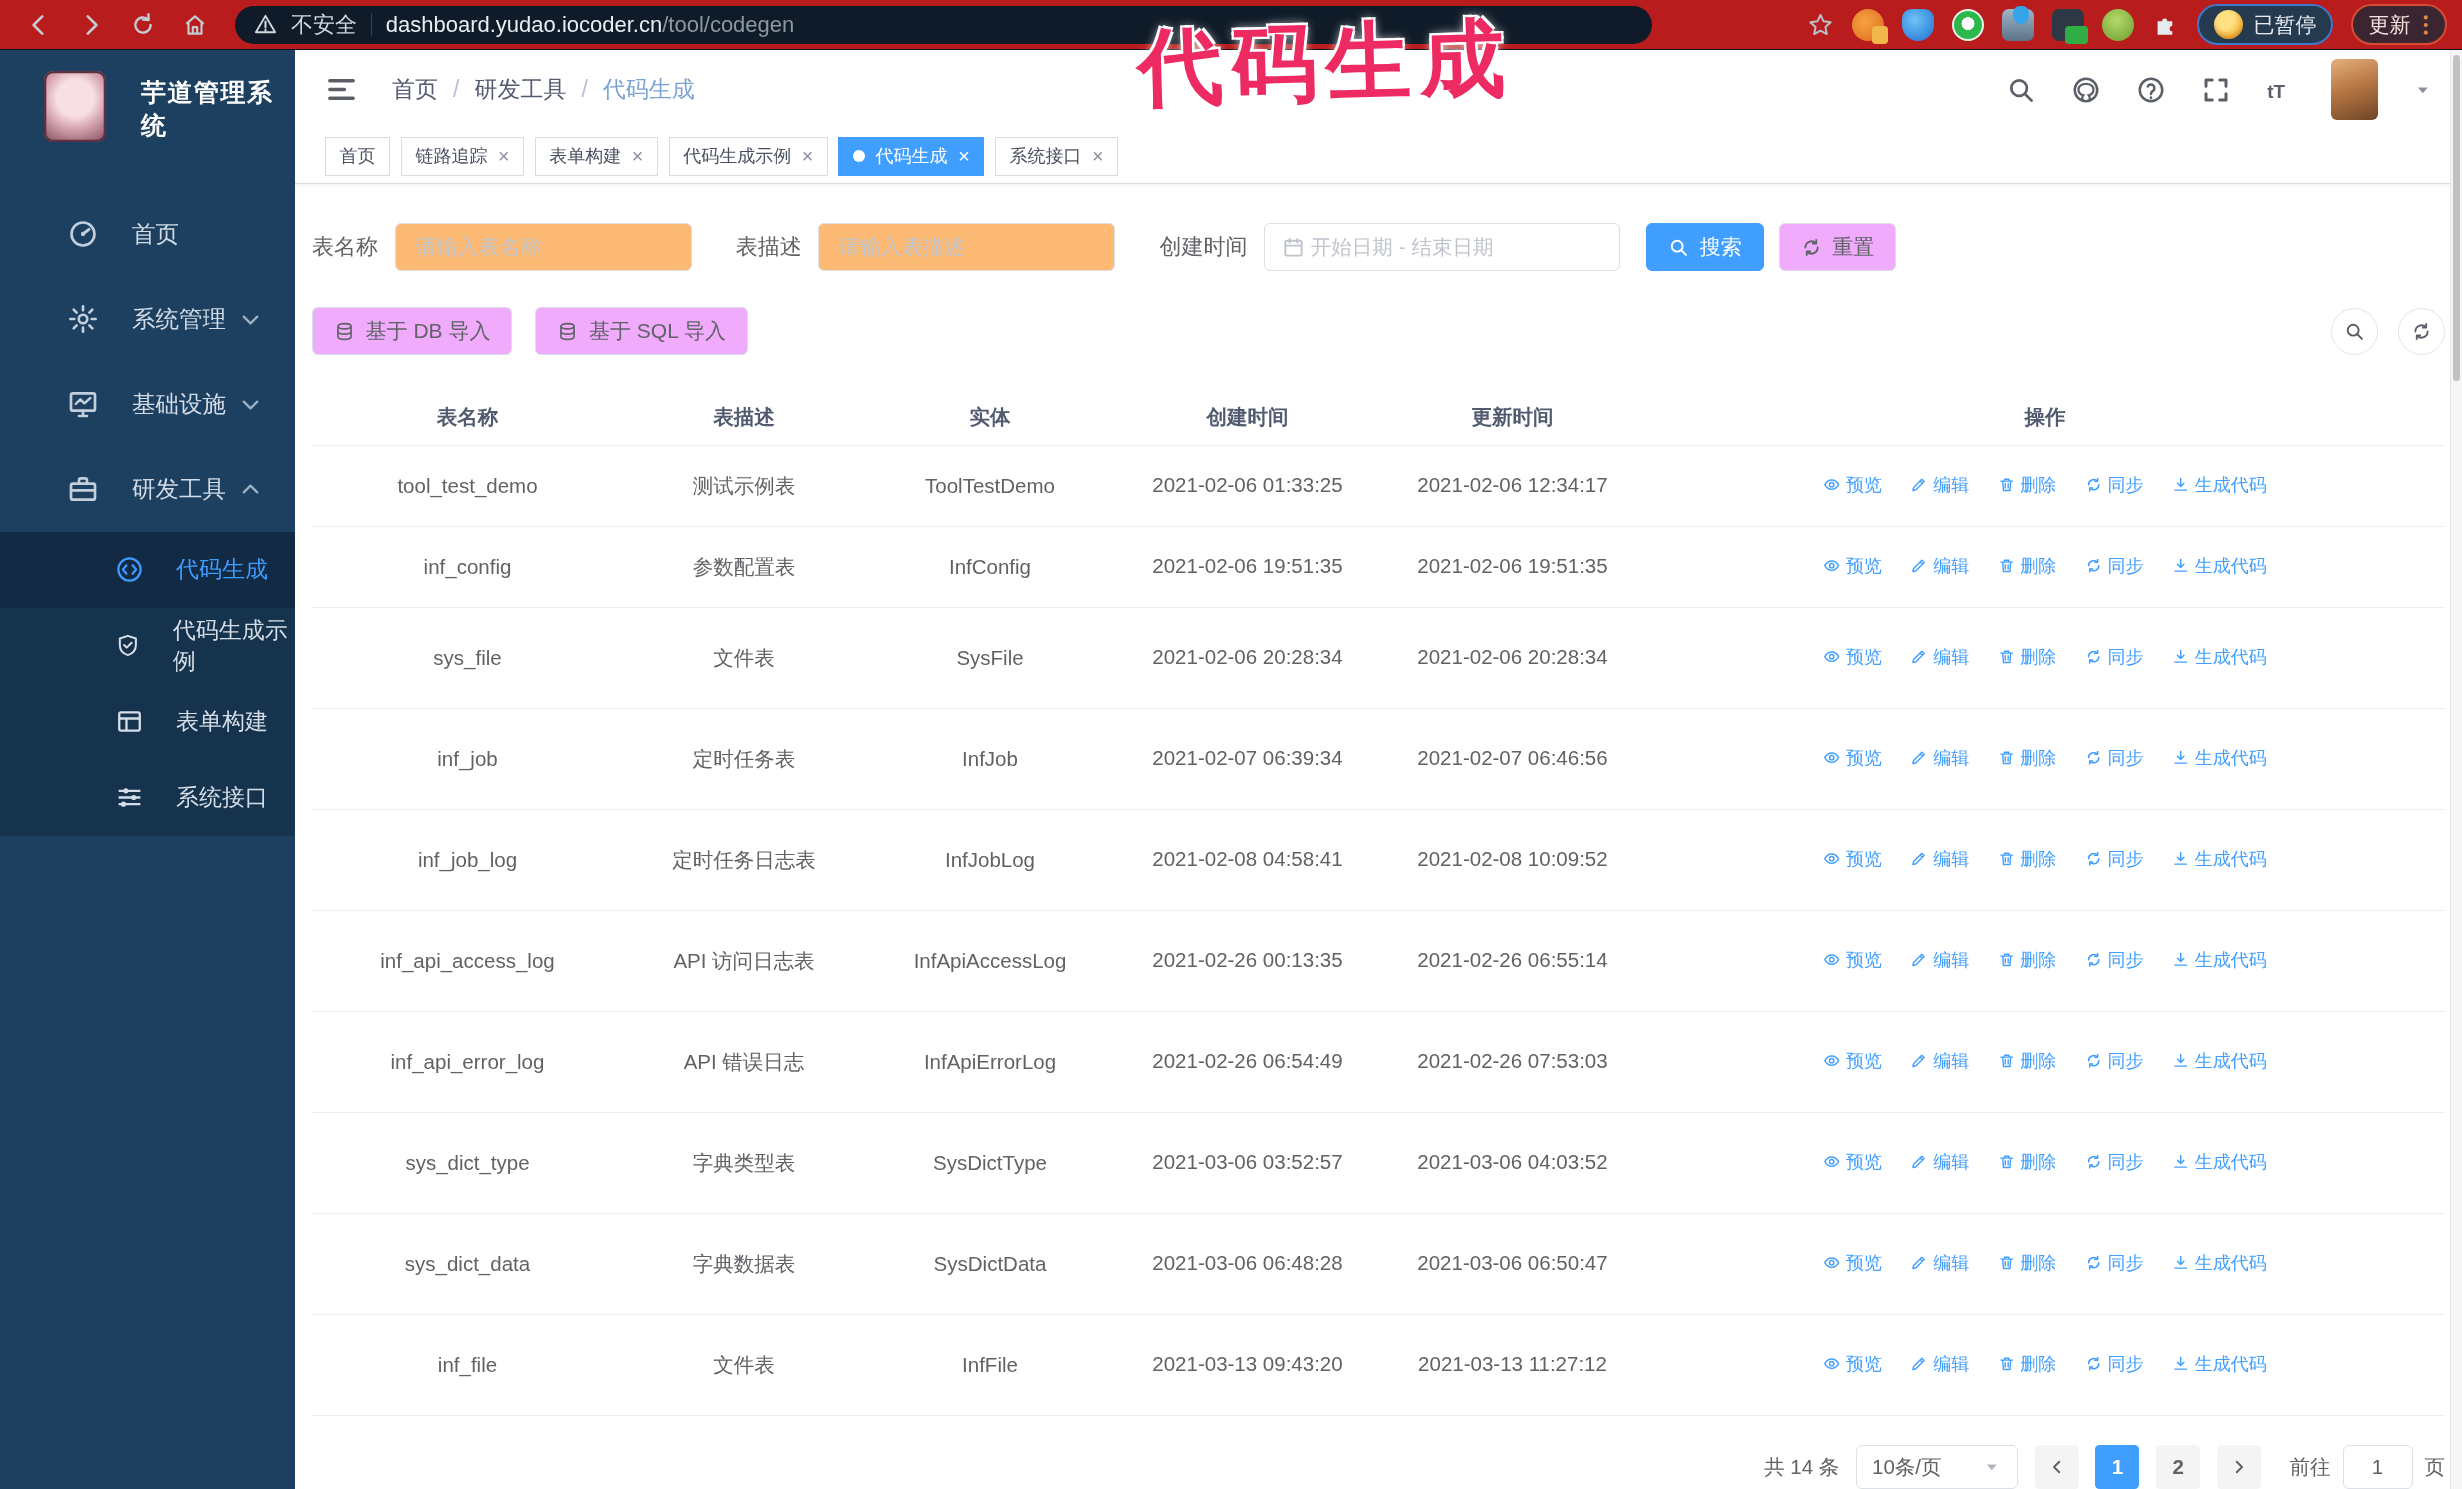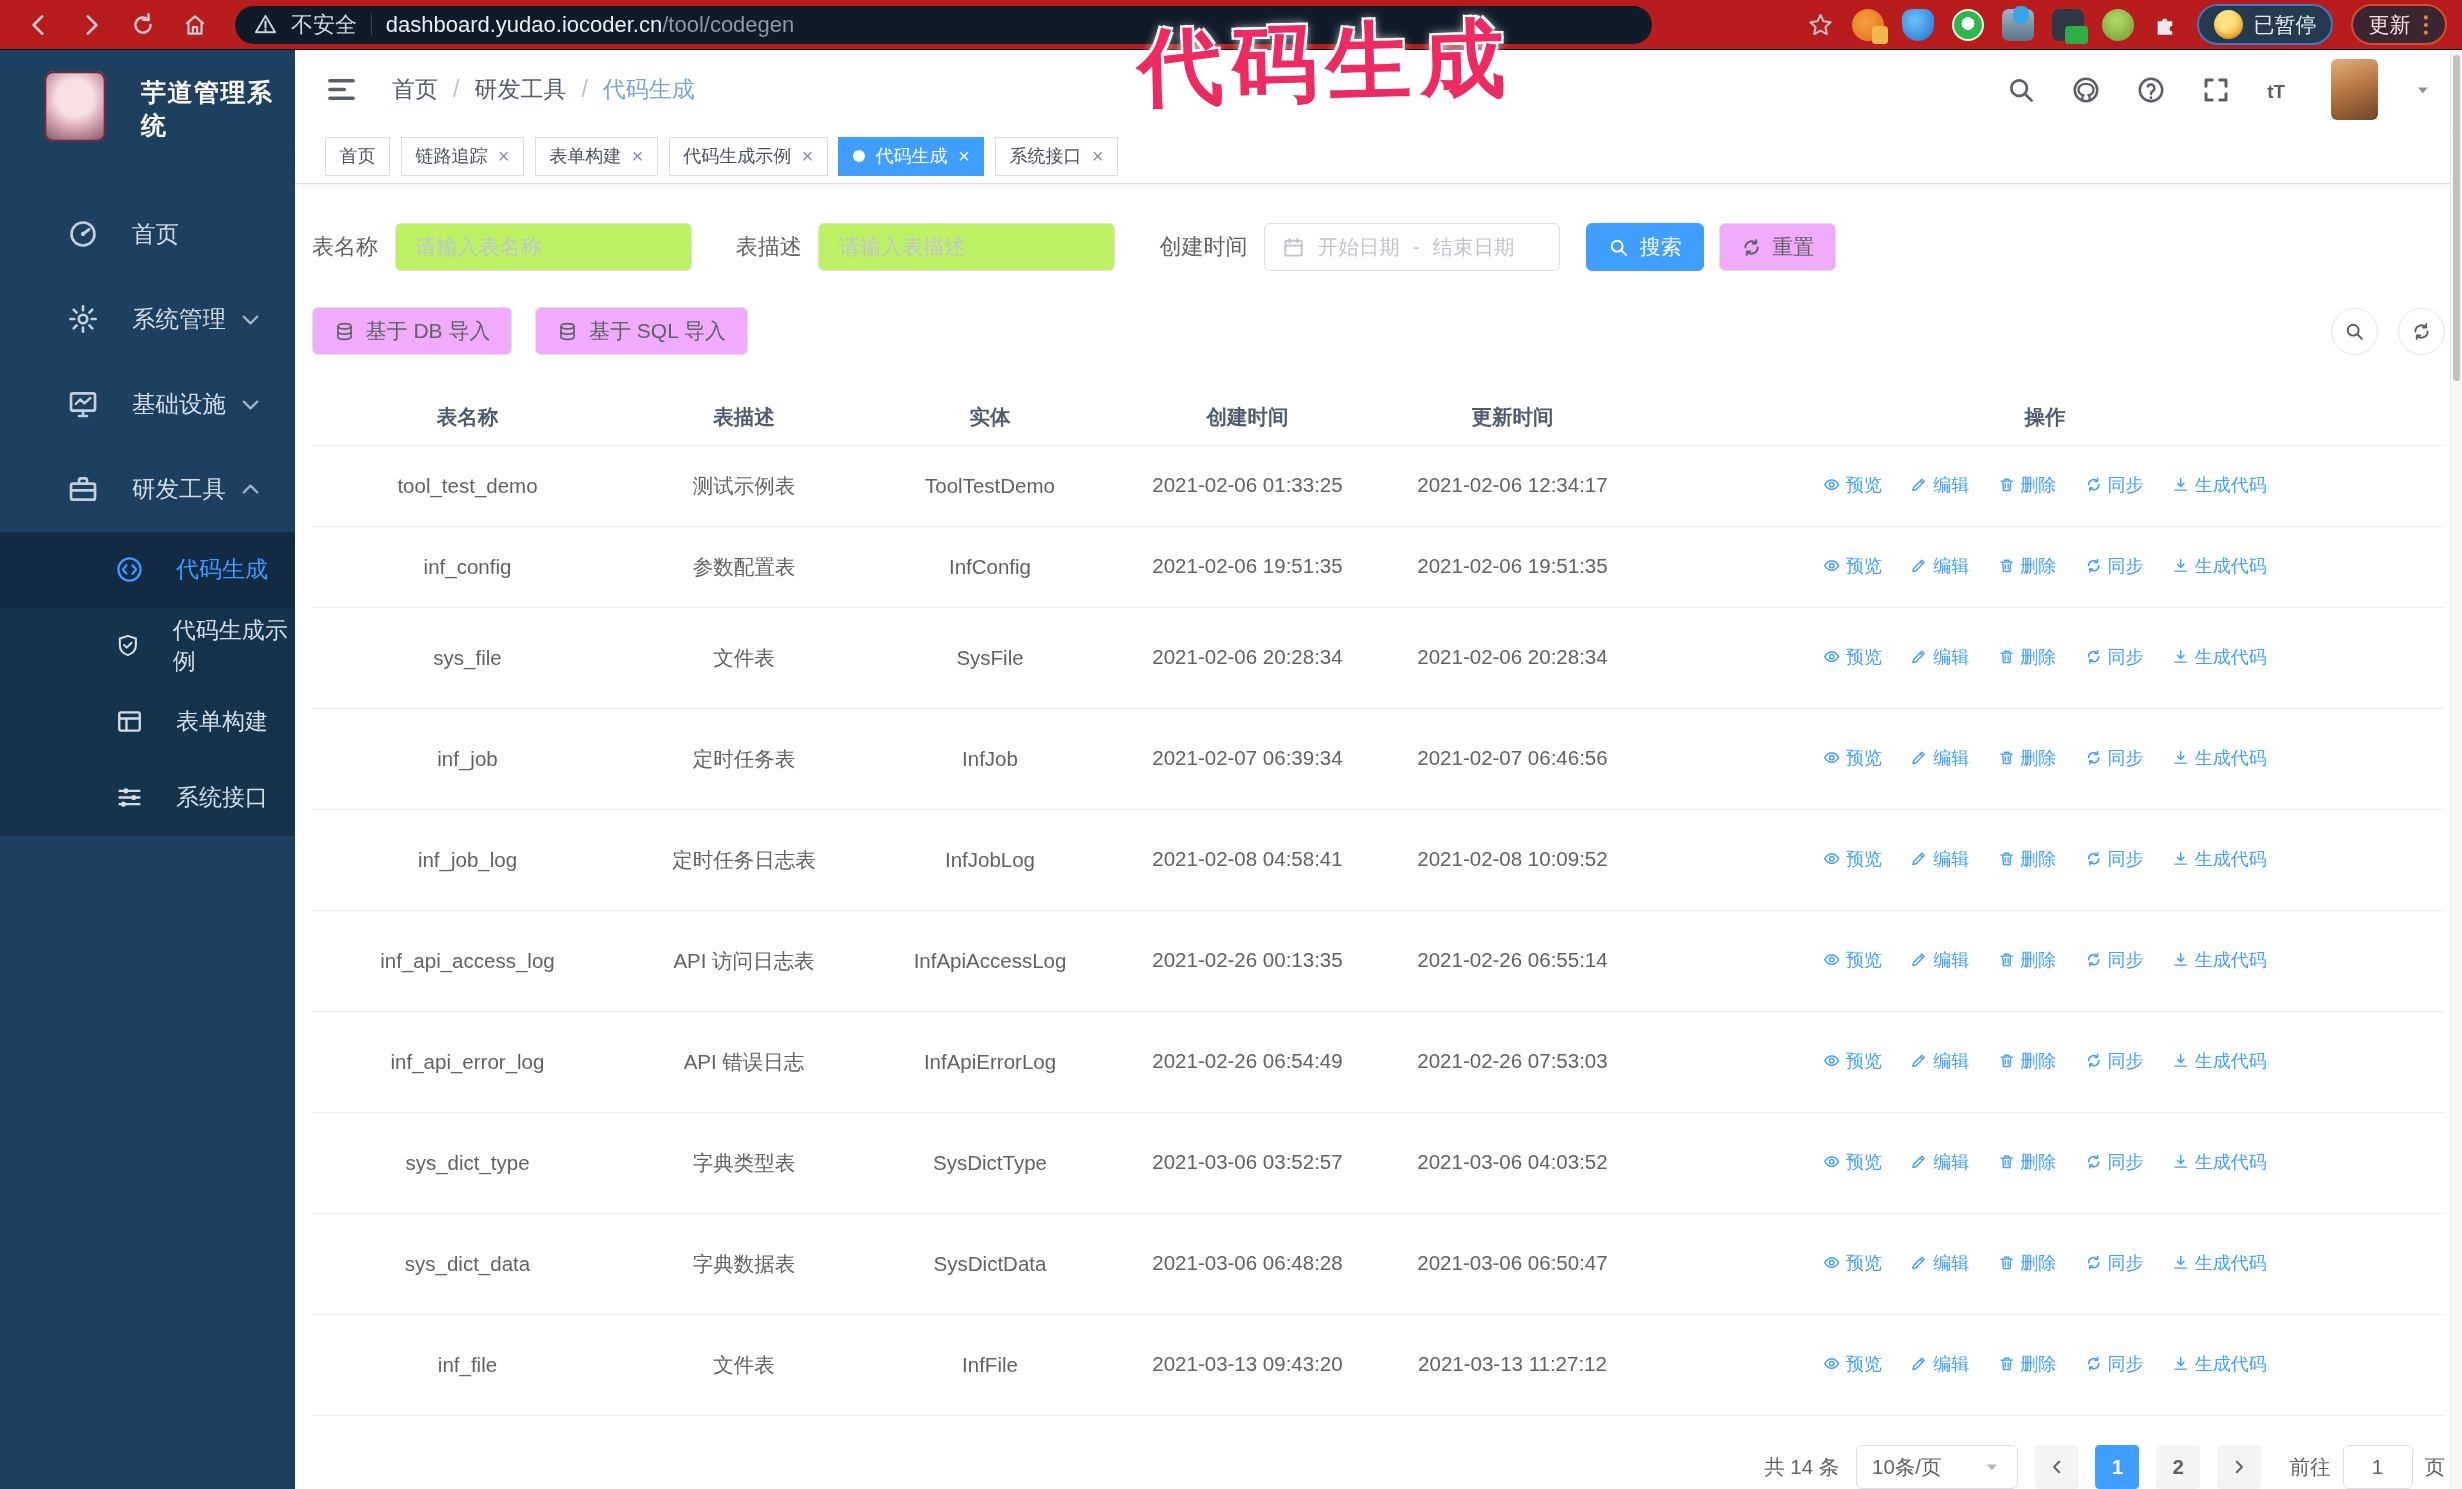--- a/index.html
+++ b/index.html
@@ -58,24 +58,24 @@
   .tags-bar{height:55px;display:flex;align-items:center;gap:10.6px;padding:0 30px;border-bottom:1.5px solid #d8dce5;box-shadow:0 2.3px 4.5px rgba(0,0,0,.05);}
   .tag{height:39px;border:1.5px solid #d8dce5;background:#fff;display:inline-flex;align-items:center;gap:10.6px;padding:0 13.6px;font-size:18px;color:#495060;cursor:pointer;}
   .tag .x{font-size:19.7px;color:#8a909c;}
   .tag.active{background:#409EFF;border-color:#409EFF;color:#fff;}
   .tag.active .dot{width:12px;height:12px;border-radius:50%;background:#fff;}
   .tag.active .x{color:#fff;}
 
   .content{flex:1;padding:39px 17px 0;position:relative;}
   .filters{display:flex;align-items:center;font-size:22px;color:#606266;}
   .f-label{margin-right:16.7px;white-space:nowrap;}
-  .inp{width:297px;height:48px;border:1.5px solid #DCDFE6;border-radius:6px;padding:0 19.7px;font-size:21px;color:#606266;outline:none;background:#bef264;}
+  .inp{width:297px;height:48px;border:1.5px solid #DCDFE6;border-radius:6px;padding:0 19.7px;font-size:21px;color:#606266;outline:none;background:#fdba74;}
   .inp::placeholder{color:#C0C4CC;}
   .gap{width:44px;}
-  .date-box{width:296px;height:48px;border:1.5px solid #DCDFE6;border-radius:6px;display:flex;align-items:center;gap:13px;padding:0 16.7px;color:#C0C4CC;font-size:20.5px;background:#fff;}
+  .date-box{width:356px;height:48px;border:1.5px solid #DCDFE6;border-radius:6px;display:flex;align-items:center;gap:6px;padding:0 16.7px;color:#C0C4CC;font-size:20.5px;background:#fff;}
   .cal-ic{width:23px;height:23px;color:#C0C4CC;}
   .date-sep{color:#C0C4CC;}
   .btn{height:48px;border-radius:6px;font-size:21px;display:inline-flex;align-items:center;gap:10.6px;padding:0 21px;border:1.5px solid #DCDFE6;background:#f0abfc;color:#606266;cursor:pointer;white-space:nowrap;}
   .btn svg{width:21px;height:21px;}
   .btn.primary{background:#409EFF;border-color:#409EFF;color:#fff;}
   .import-row{margin-top:36px;display:flex;align-items:center;gap:23px;}
   .round-btns{margin-left:auto;display:flex;gap:19.7px;}
   .rbtn{width:47px;height:47px;border-radius:50%;border:1.5px solid #e2e5ea;background:#fff;color:#5a5e66;display:flex;align-items:center;justify-content:center;cursor:pointer;}
   .rbtn svg{width:21px;height:21px;}
 

